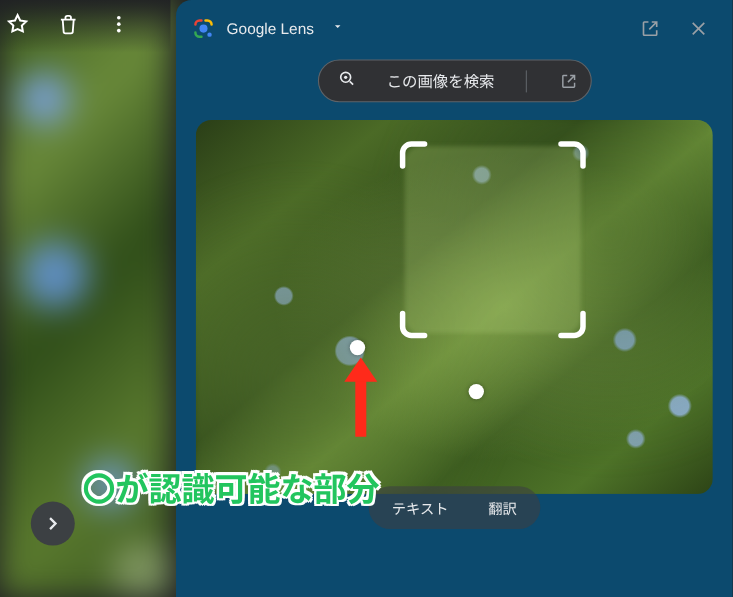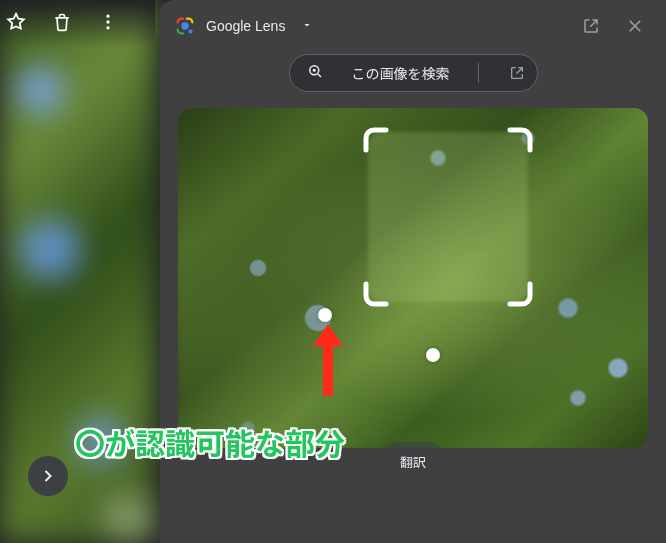--- a/index.html
+++ b/index.html
@@ -63,21 +63,21 @@
     display: flex; align-items: center; justify-content: center;
     z-index: 6;
     cursor: pointer;
   }
 
   
   .lens-panel {
     position: absolute;
     left: 160px; top: 0;
     width: 506px; height: 543px;
-    background: #404040;
+    background: #0c4a6e;
     border-top-left-radius: 14px;
   }
   .lens-header {
     height: 52px;
     display: flex;
     align-items: center;
     padding: 0 14px;
     gap: 10px;
   }
   .lens-logo {
@@ -356,18 +356,19 @@
     <div class="red-arrow">
       <svg width="40" height="80" viewBox="0 0 40 80">
         <path d="M20 78 L20 20" stroke="#ff2a1a" stroke-width="10" fill="none"></path>
         <path d="M5 28 L20 6 L35 28 Z" fill="#ff2a1a"></path>
       </svg>
     </div>
   </div>
 
   <div class="seg-wrap">
     <div class="seg">
+      <div class="seg-item">テキスト</div>
       <div class="seg-item">翻訳</div>
     </div>
   </div>
 </div>
 
 <div class="annot">〇が認識可能な部分</div>
 
 </body></html>

